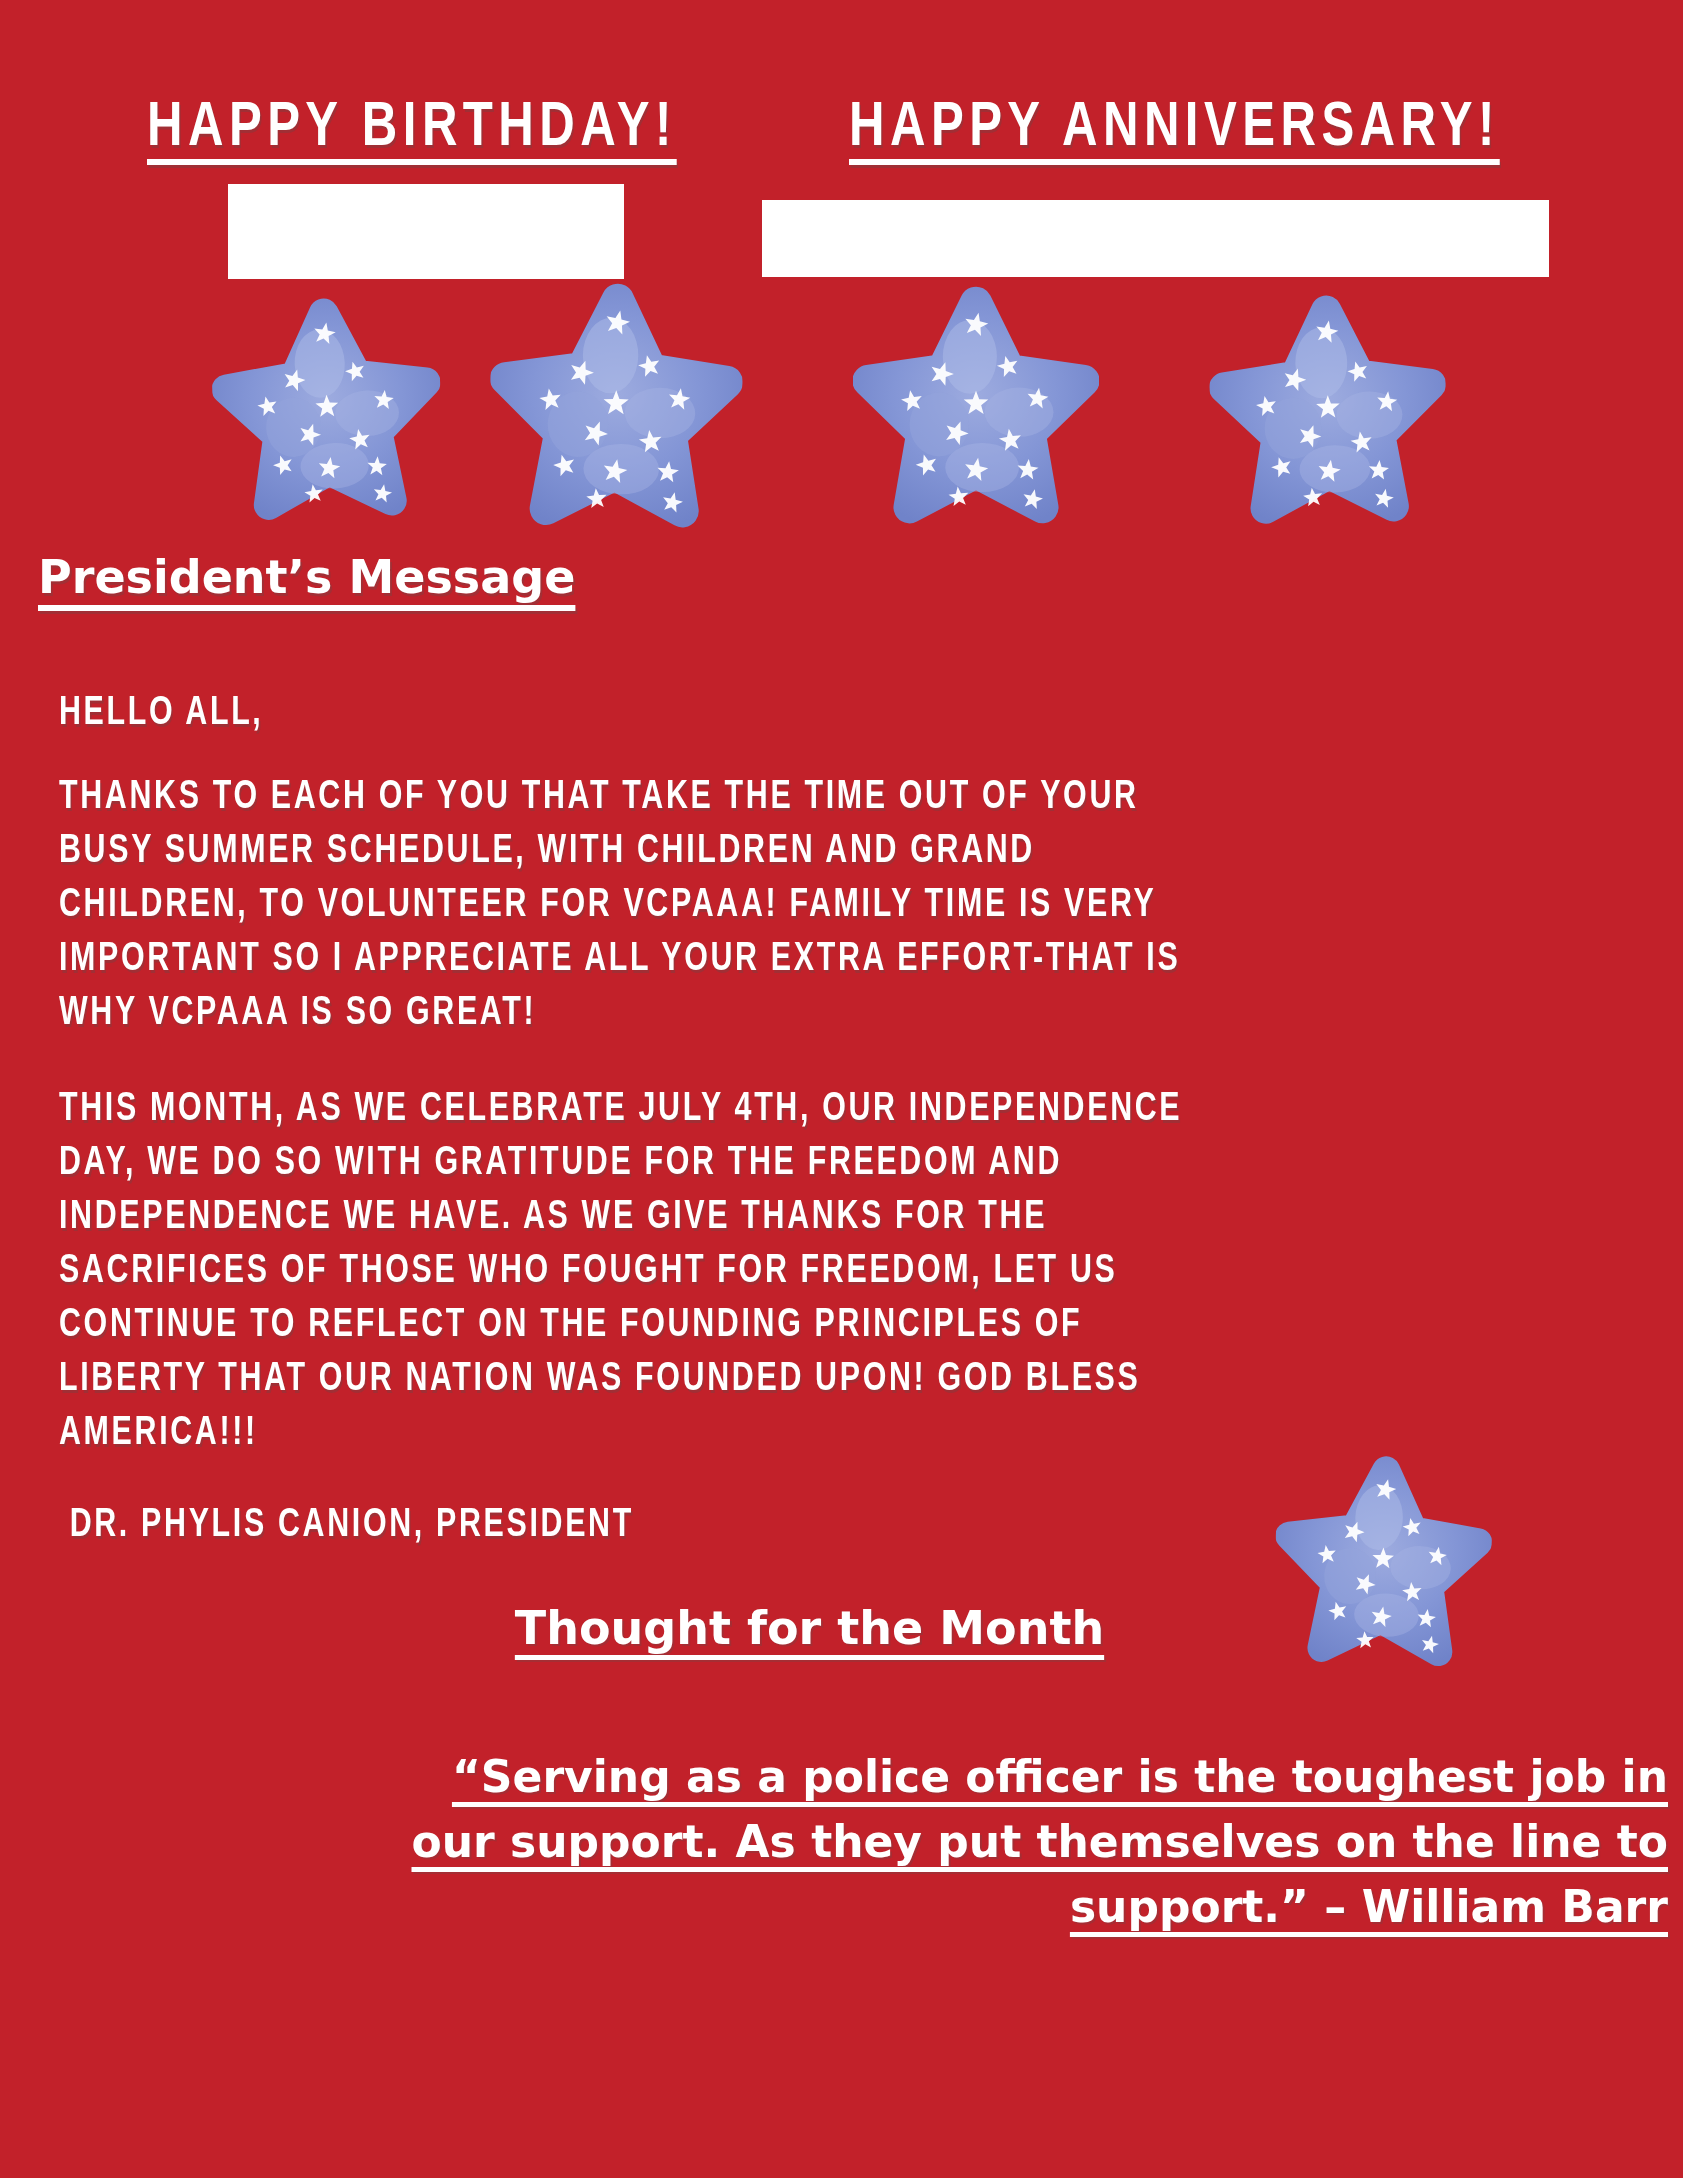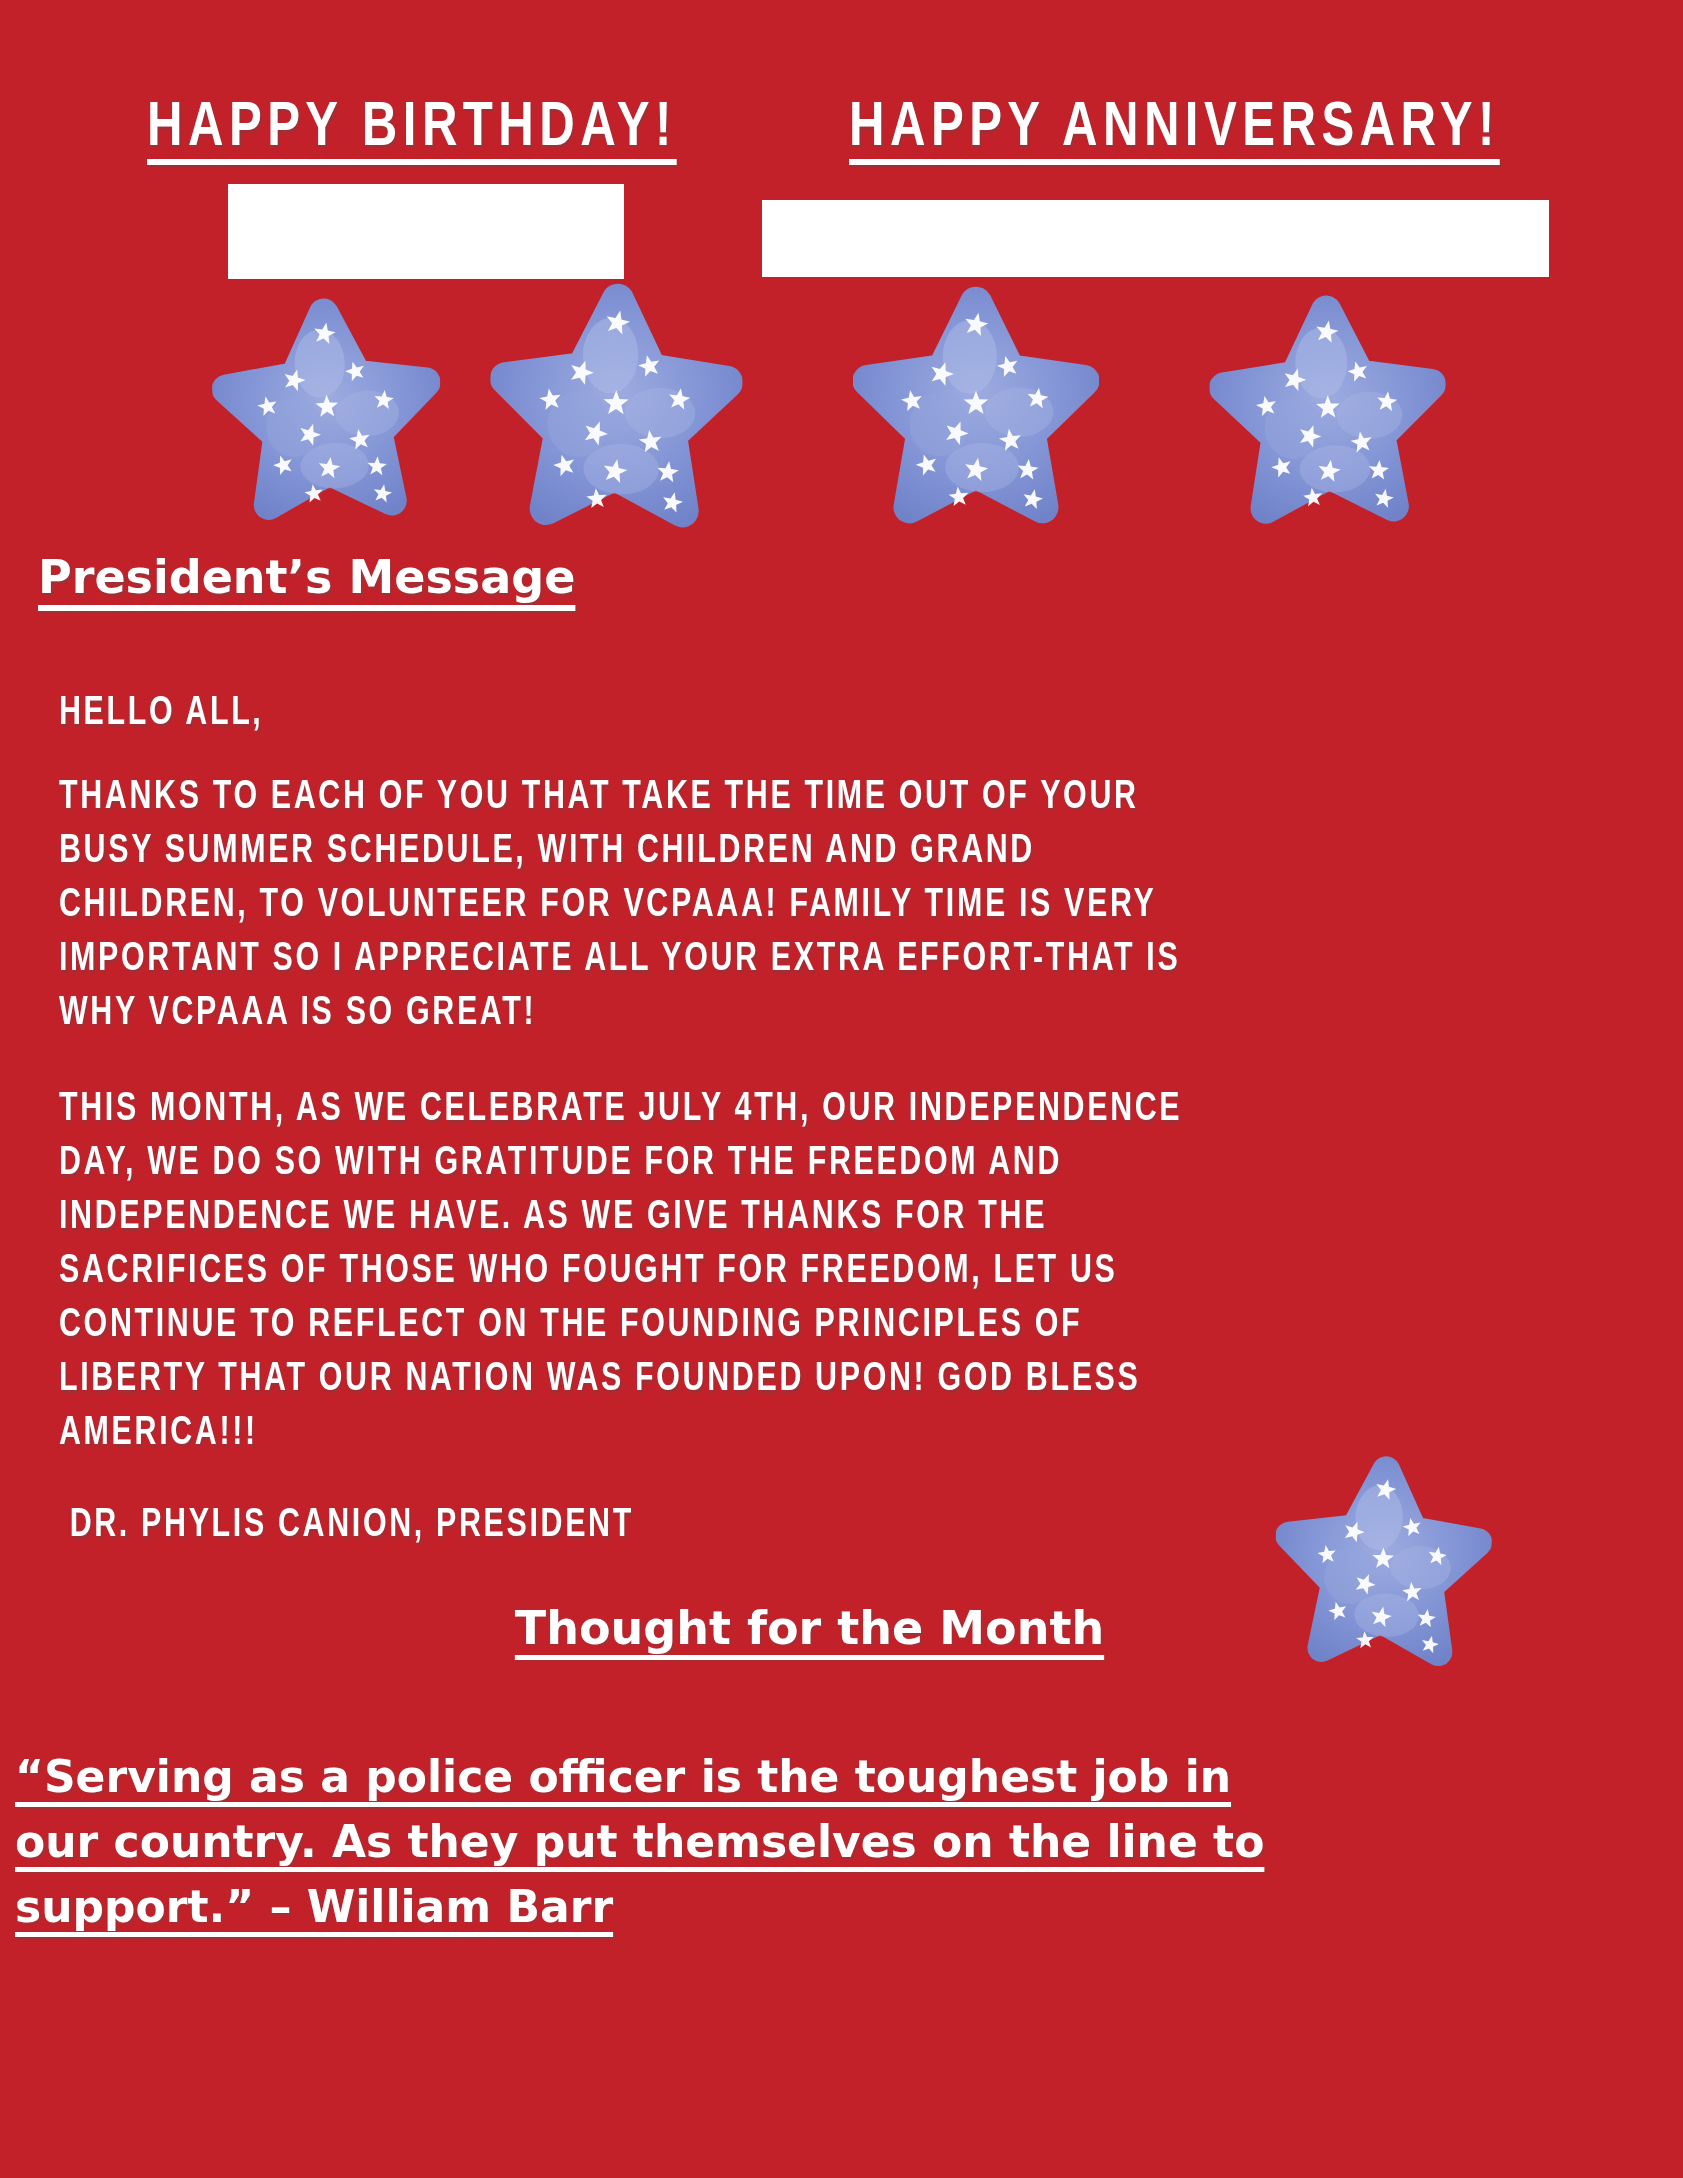--- a/index.html
+++ b/index.html
@@ -59,21 +59,21 @@
     text-align:center;
     text-decoration:underline;
     text-decoration-thickness:5px;
     text-underline-offset:11px;
     text-shadow:2px 2px 0 rgba(90,78,78,0.28);
   }
 
   .quote {
     font-size:44px;
     line-height:65px;
-    text-align:left;
+    text-align:right;
     text-shadow:2px 2px 0 rgba(90,78,78,0.28);
   }
   .quote-line {
     text-decoration:underline;
     text-decoration-thickness:5px;
     text-underline-offset:10px;
   }
 
   .star { position:absolute; }
 </style>
@@ -159,16 +159,16 @@
 </div>
 
 <svg class="star" viewBox="0 0 200 200" style="left:1275px; top:1453px; width:216px; height:216px; transform:rotate(2deg);" aria-hidden="true">
     <use href="#decor-star"></use>
   </svg>
 
 <h3 class="abs rounded h3-title" style="left:0; top:1602px; width:1619px;">Thought for the Month</h3>
 
 <div class="abs rounded quote" style="left:15px; top:1744px; width:1653px;">
   <div class="quote-line">“Serving as a police officer is the toughest job in</div>
-  <div class="quote-line">our country. As they put themselves on the line to</div>
+  <div class="quote-line">our support. As they put themselves on the line to</div>
   <div class="quote-line">support.” – William Barr</div>
 </div>
 
 
 </body></html>

